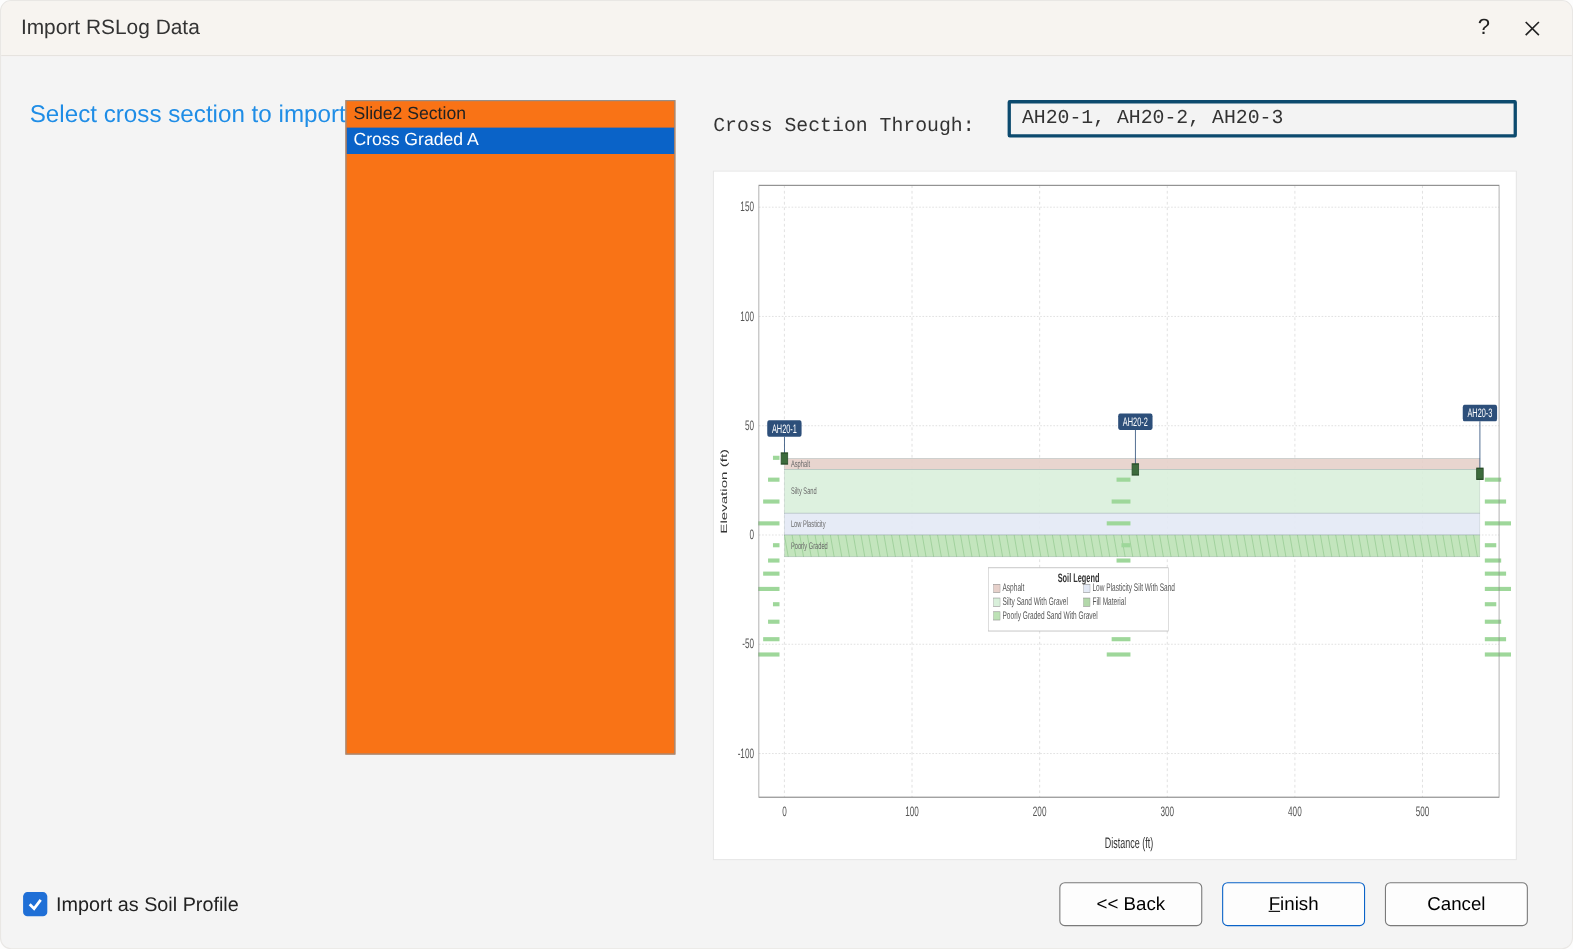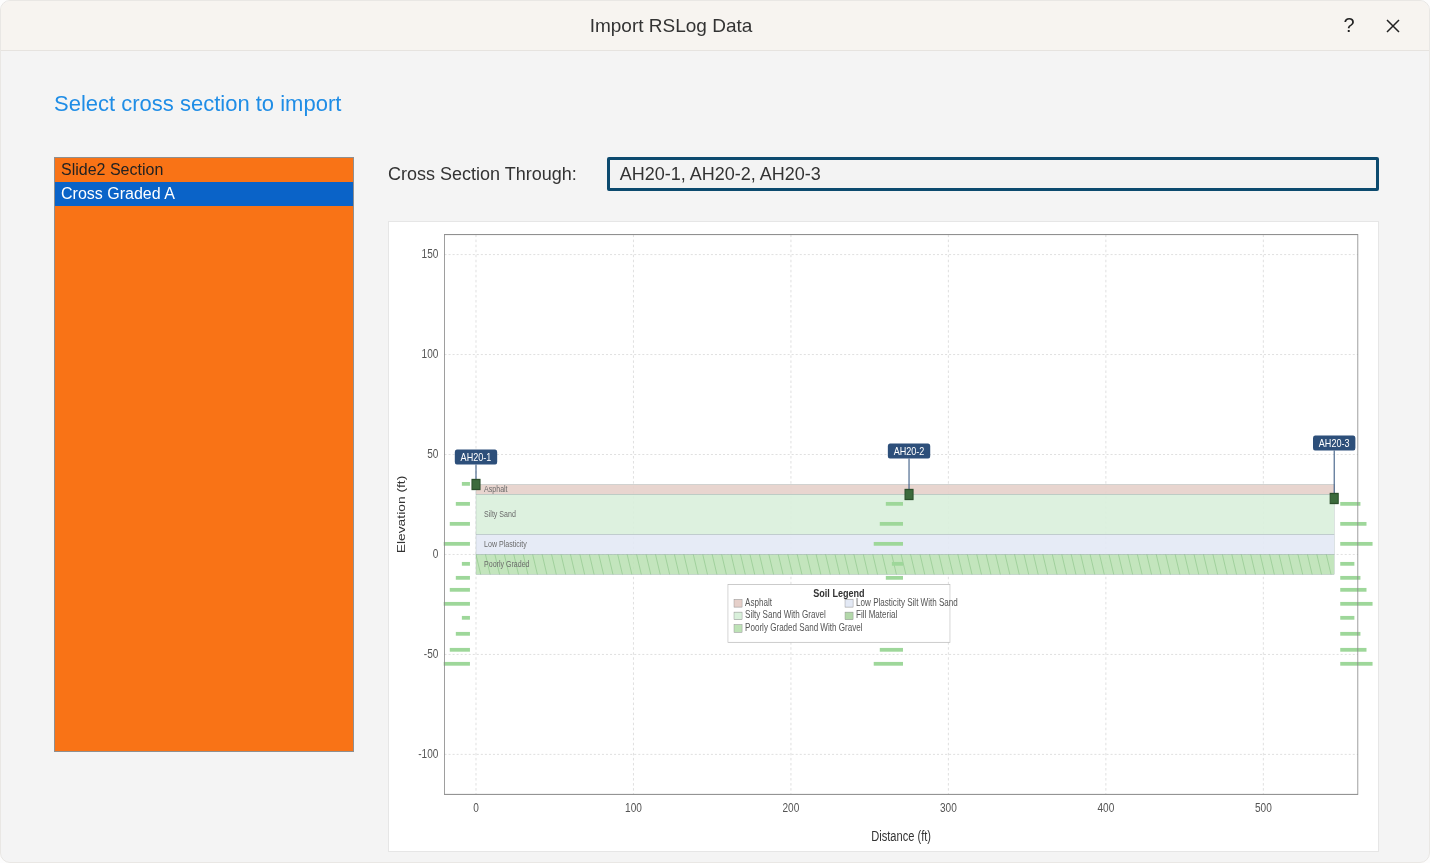--- a/index.html
+++ b/index.html
@@ -24,35 +24,34 @@
     background: #f7f4f0;
     display: flex;
     align-items: center;
     padding: 0 18px;
     border-bottom: 1px solid #e6e3df;
   }
   .titlebar .title {
     font-size: 19px;
     flex: 1;
     color: #333;
-    text-align: center;
   }
   .titlebar .tb-btn {
     width: 36px; height: 36px;
     display: flex; align-items: center; justify-content: center;
     color: #222;
     font-size: 18px;
     margin-left: 8px;
   }
   .titlebar .tb-btn svg { width: 14px; height: 14px; stroke: #222; }
 
   .body {
     flex: 1;
-    padding: 40px 50px 10px 53px;
-    display: flex; flex-direction: column;
+    padding: 40px 50px 10px 26px;
+    display: flex; 
   }
   .heading {
     font-size: 22px;
     color: #1f8de6;
     margin: 0 0 40px 0;
     font-weight: 400;
   }
   .content-row {
     display: flex;
     flex: 1;
@@ -78,23 +77,24 @@
     color: #fff;
   }
 
   .preview-col {
     flex: 1;
     display: flex; flex-direction: column;
     min-width: 0;
   }
   .through-row {
     display: flex;
-    align-items: center;
+    align-items: flex-end;
     gap: 30px;
     margin-bottom: 30px;
+    font-family: Liberation Mono, monospace;
   }
   .through-label { font-size: 18px; color: #333; white-space: nowrap; }
   .through-field {
     flex: 1;
     height: 34px;
     border: 3px solid #0c4a6e;
     background: #f3f3f3;
     padding: 4px 10px;
     font-size: 18px;
     color: #333;
@@ -374,14 +374,34 @@
               <rect x="451.86206896551727" y="310.125" width="8" height="6" fill="#b3d8aa" stroke="#888" stroke-width="0.4"></rect>
               <text x="462.86206896551727" y="315.125" class="legend-txt">Fill Material</text>
               <rect x="55" y="10" width="905" height="445" fill="none" stroke="#888888" stroke-width="0.8"></rect>
             </svg>
         </div>
 
       </div>
     </div>
   </div>
 
+  <div class="footer">
+    <label class="chk-row">
+      <span class="chk">
+        <svg viewBox="0 0 14 14">
+            <path d="M2 7 L6 11 L12 3"></path>
+          </svg>
+      </span>
+      <span>Import as Soil Profile</span>
+    </label>
+    <div class="spacer"></div>
+    <button class="btn">
+      <span>&lt;&lt; Back</span>
+    </button>
+    <button class="btn primary">
+      <span><span class="mnemonic">F</span>inish</span>
+    </button>
+    <button class="btn">
+      <span>Cancel</span>
+    </button>
+  </div>
 
 </div>
 
 </body></html>

